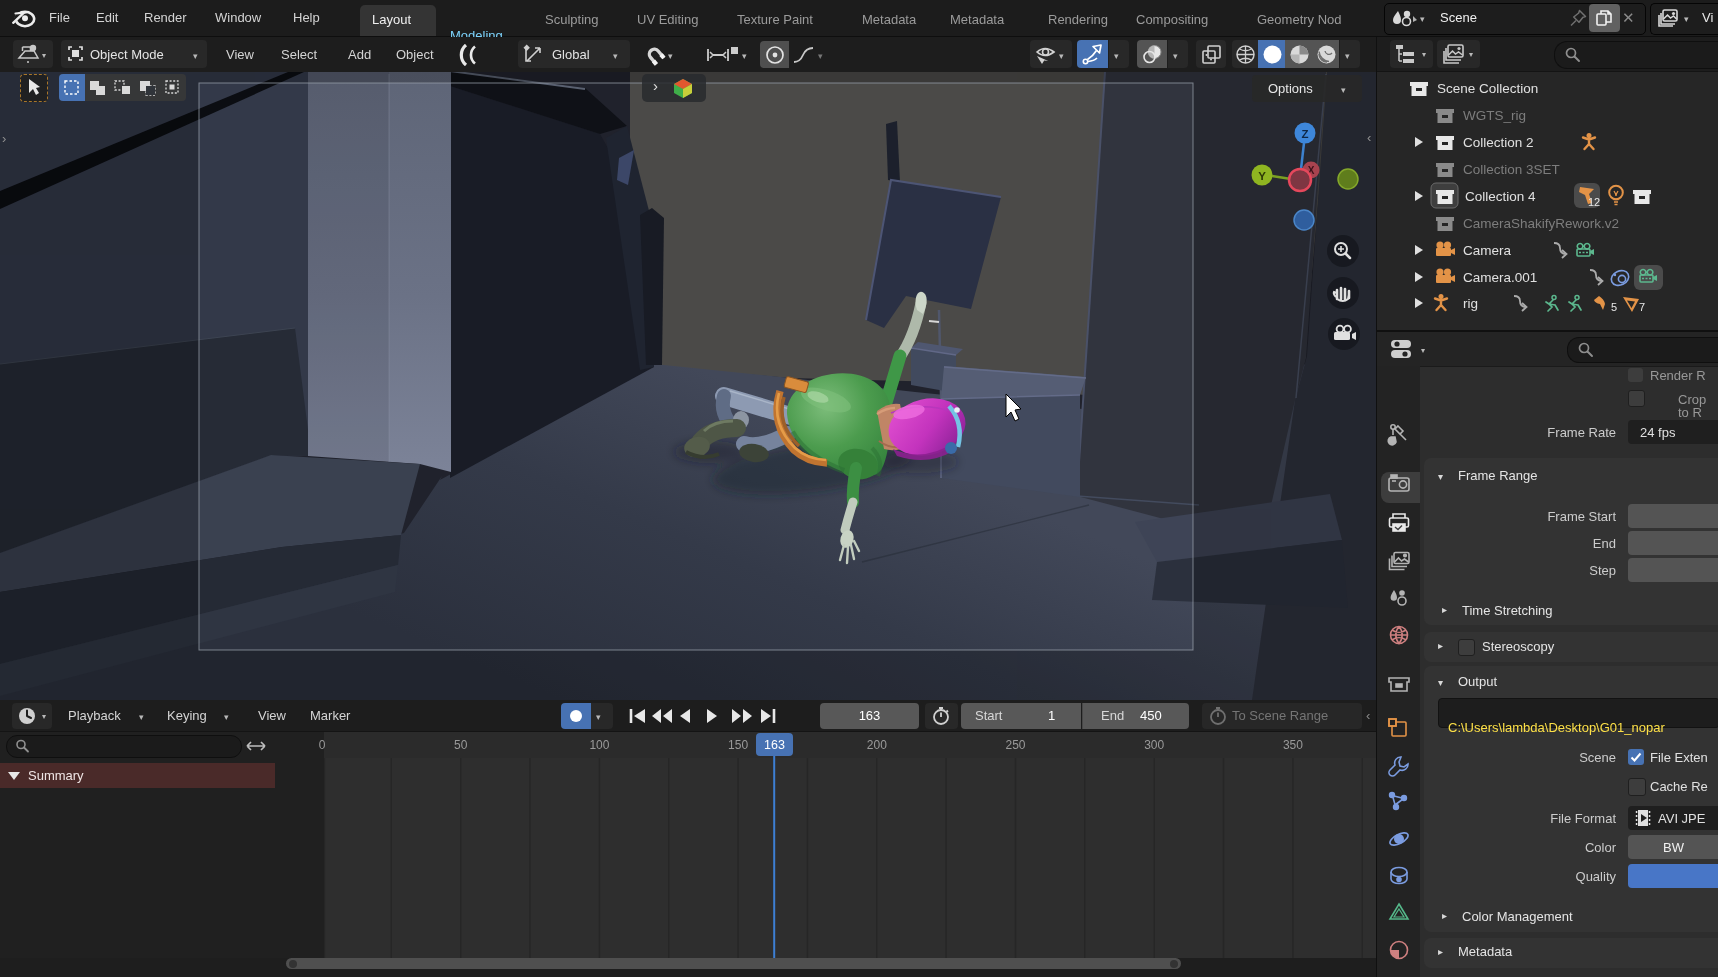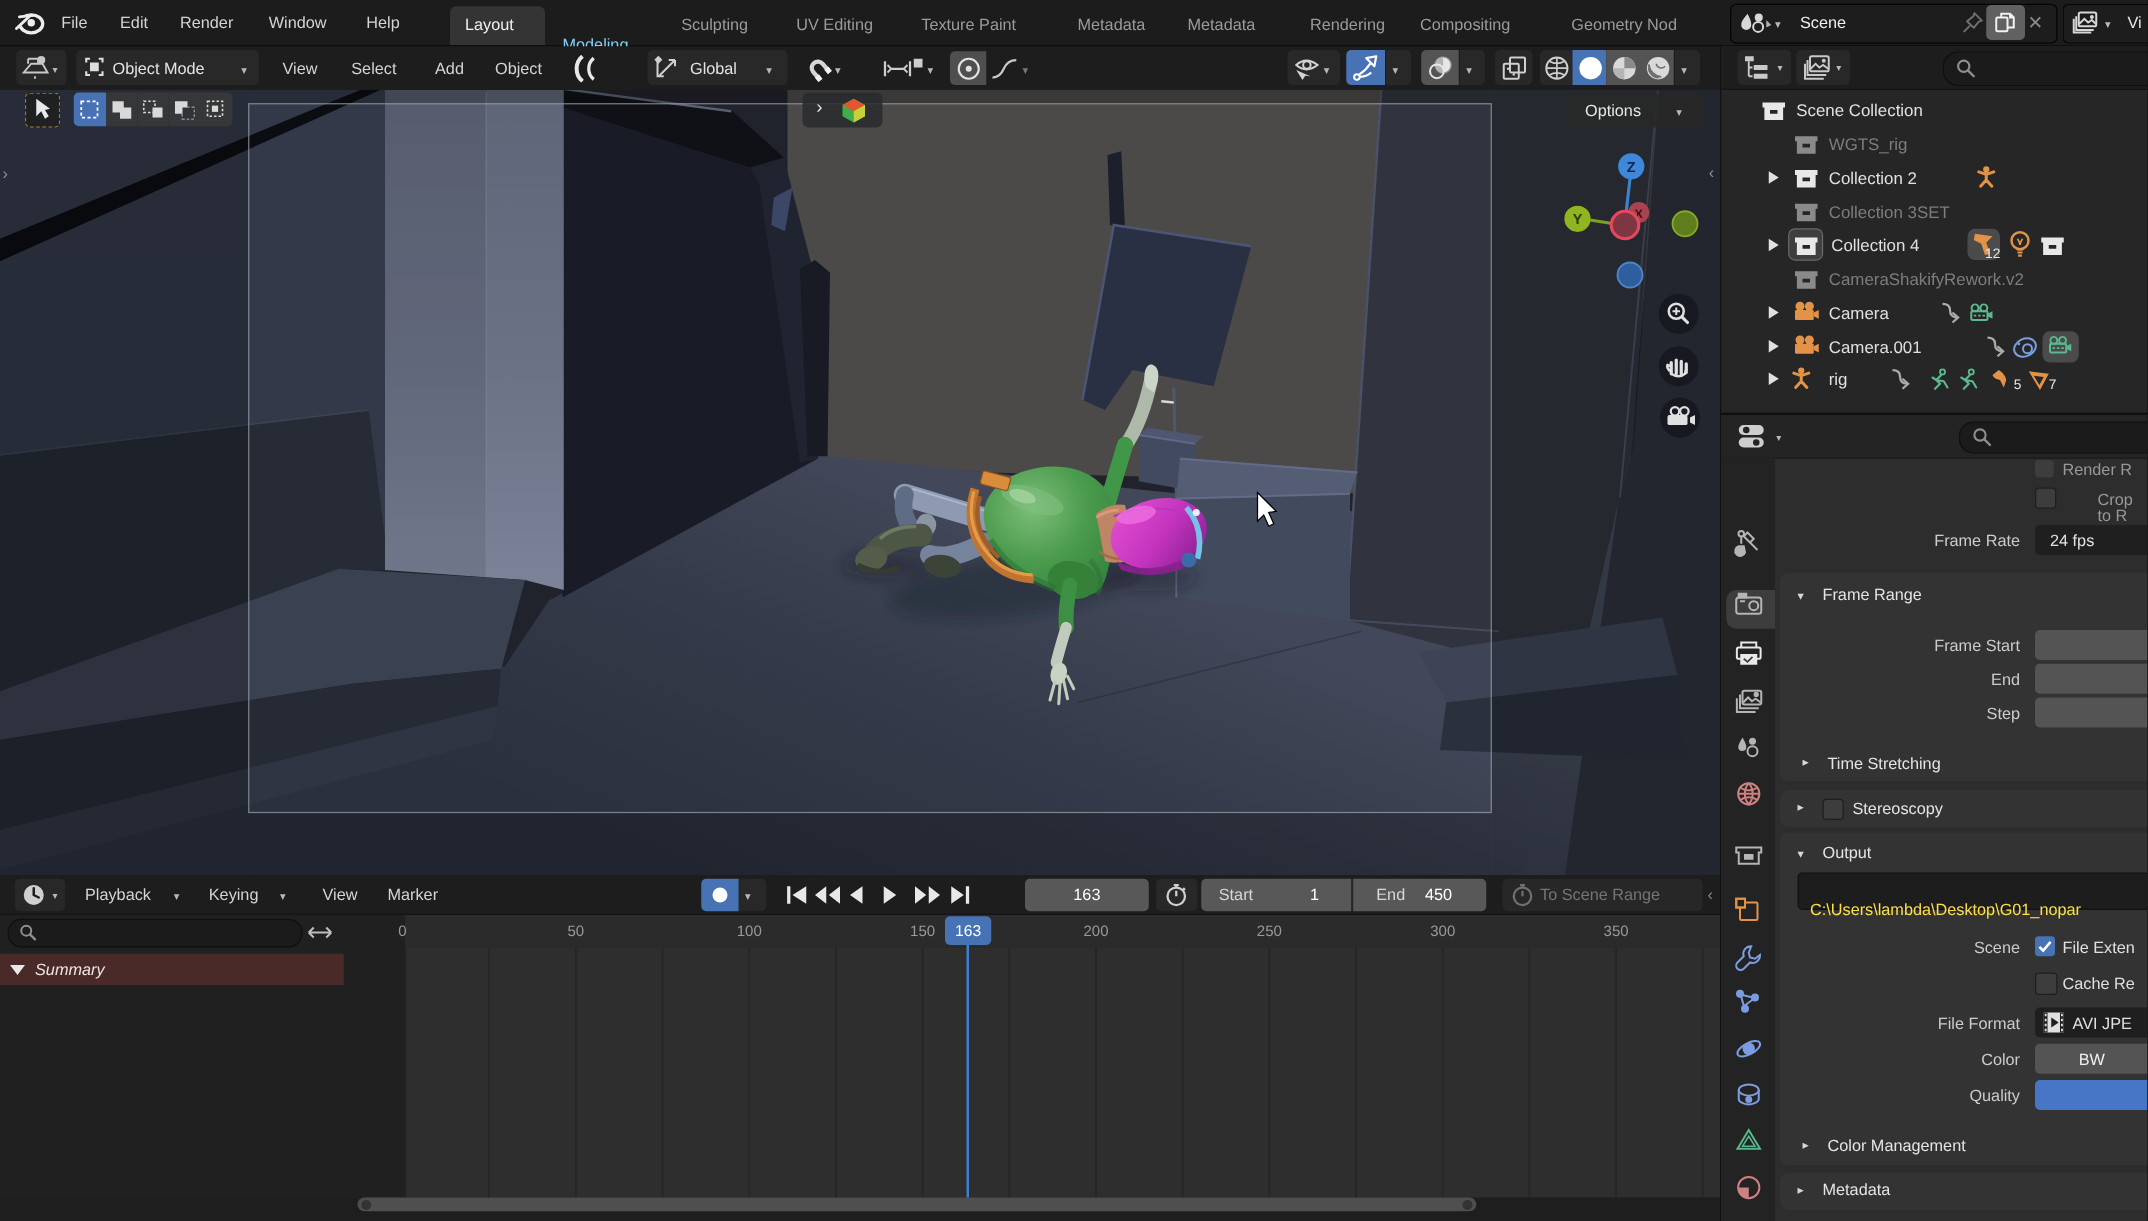--- a/index.html
+++ b/index.html
@@ -499,21 +499,21 @@
     <path d="M 10,9.5 L 14,13.5" stroke="#909090" stroke-width="1.8" stroke-linecap="round"></path>
   </svg>
   <svg class="abs" style="left:243px;top:37px;" width="26" height="18" viewBox="0 0 26 18">
     <path d="M 4,9 H 22 M 4,9 l 4,-4 m -4,4 l 4,4 M 22,9 l -4,-4 m 4,4 l -4,4" stroke="#bdbdbd" stroke-width="1.7" fill="none"></path>
   </svg>
 
   <div class="abs" style="left:0;top:63px;width:275px;height:25px;background:#4a2a29;"></div>
   <svg class="abs" style="left:8px;top:71px;" width="12" height="10" viewBox="0 0 12 10">
       <polygon points="0,1 12,1 6,9" fill="#e8e8e8"></polygon>
     </svg>
-  <div class="abs txt" style="left:28px;top:69px;color:#efe5e5;font-style:italic;">Summary</div>
+  <div class="abs txt" style="left:28px;top:69px;color:#efe5e5;">Summary</div>
 
   <div class="abs" style="left:286px;top:258px;width:895px;height:11px;background:#4f4f4f;border-radius:6px;"></div>
   <div class="abs" style="left:289px;top:260px;width:8px;height:8px;background:#333;border-radius:50%;"></div>
   <div class="abs" style="left:1170px;top:260px;width:8px;height:8px;background:#333;border-radius:50%;"></div>
 </div>
 
 <div class="abs" id="outliner" style="left:1377px;top:37px;width:341px;height:293px;background:#262626;overflow:hidden;">
 
   <div class="abs" style="left:0;top:0;width:341px;height:34px;background:#1d1d1d;border-bottom:1px solid #141414;"></div>
   <div class="abs" style="left:13px;top:3px;width:43px;height:28px;background:#282828;border-radius:4px;"></div>

